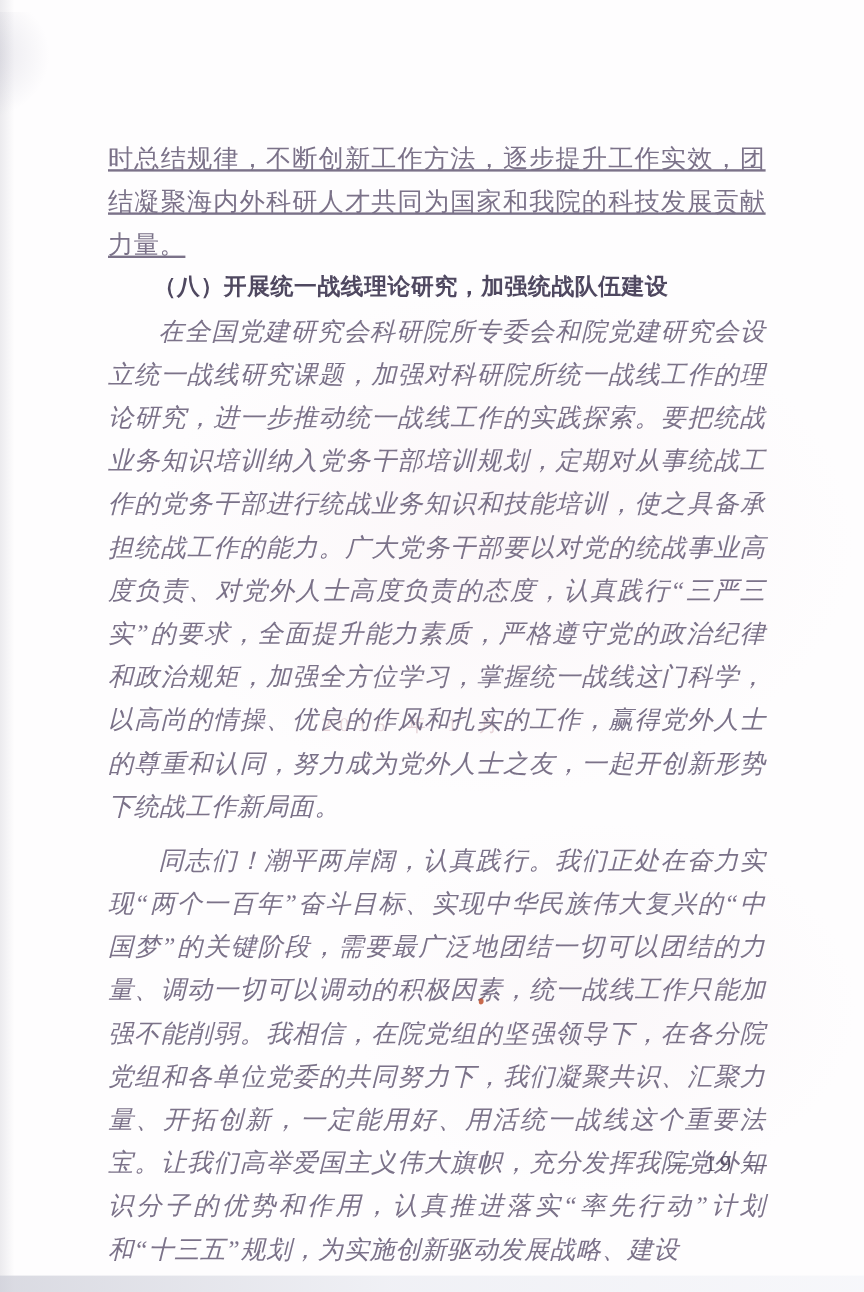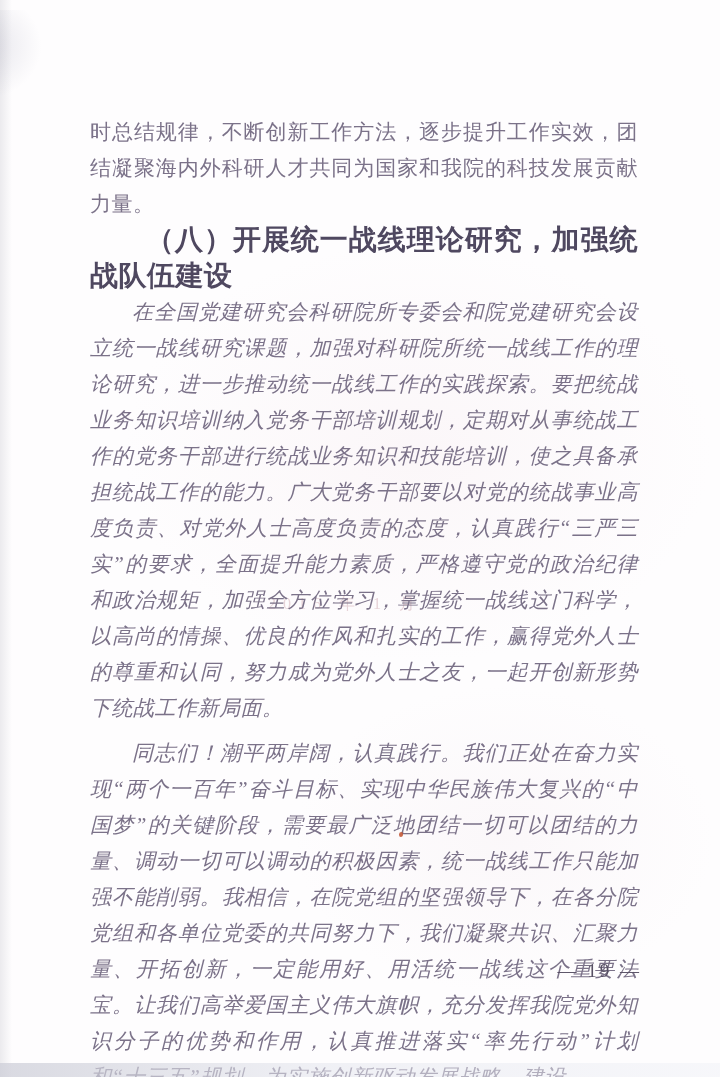--- a/index.html
+++ b/index.html
@@ -46,24 +46,25 @@
     letter-spacing: 0.5px;
     color: #7b7289;
     text-align: justify;
     text-justify: inter-ideograph;
   }
   .content p {
     margin: 0;
   }
   .para-continuation {
     text-indent: 0;
+    text-decoration: underline;
   }
   .doc-heading {
     margin: 0;
-    font-size: 28px;
+    font-size: 19px;
     line-height: 36px;
     font-weight: 700;
     color: #4f4860;
     text-indent: 2em;
     letter-spacing: 0.5px;
   }
   .para-indent {
     text-indent: 2em;
     font-style: italic;
   }

